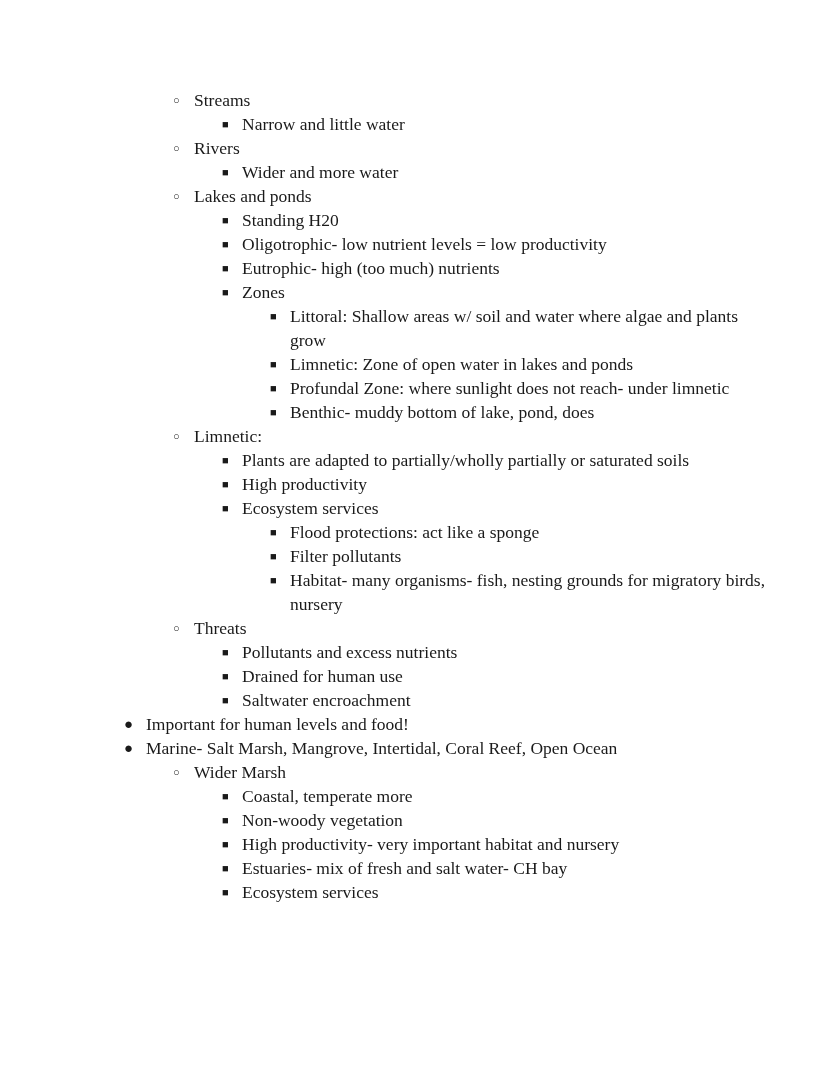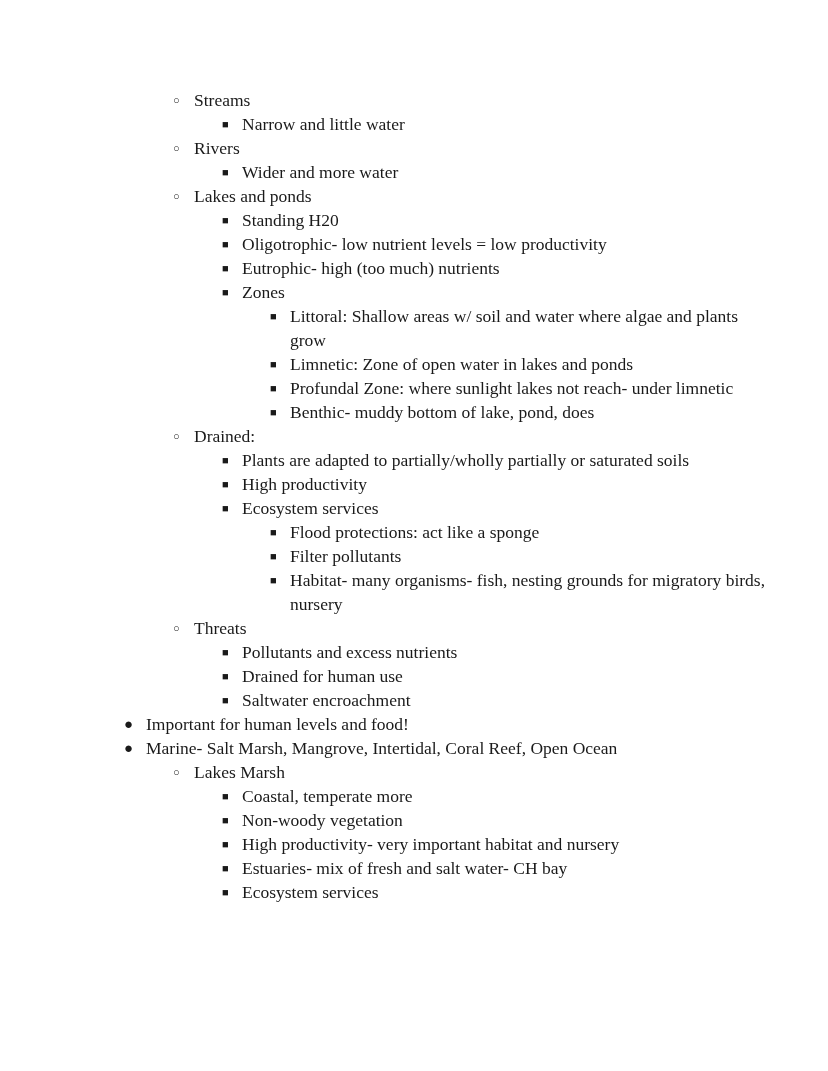--- a/index.html
+++ b/index.html
@@ -126,29 +126,29 @@
       <li class="lvl4">
         <span class="bullet">■</span>
         <span class="text">Littoral: Shallow areas w/ soil and water where algae and plants grow</span>
       </li>
       <li class="lvl4">
         <span class="bullet">■</span>
         <span class="text">Limnetic: Zone of open water in lakes and ponds</span>
       </li>
       <li class="lvl4">
         <span class="bullet">■</span>
-        <span class="text">Profundal Zone: where sunlight lakes not reach- under limnetic</span>
+        <span class="text">Profundal Zone: where sunlight does not reach- under limnetic</span>
       </li>
       <li class="lvl4">
         <span class="bullet">■</span>
         <span class="text">Benthic- muddy bottom of lake, pond, does</span>
       </li>
       <li class="lvl2">
         <span class="bullet">○</span>
-        <span class="text">Drained:</span>
+        <span class="text">Limnetic:</span>
       </li>
       <li class="lvl3">
         <span class="bullet">■</span>
         <span class="text">Plants are adapted to partially/wholly partially or saturated soils</span>
       </li>
       <li class="lvl3">
         <span class="bullet">■</span>
         <span class="text">High productivity</span>
       </li>
       <li class="lvl3">
@@ -186,21 +186,21 @@
       <li class="lvl1">
         <span class="bullet">●</span>
         <span class="text">Important for human levels and food!</span>
       </li>
       <li class="lvl1">
         <span class="bullet">●</span>
         <span class="text">Marine- Salt Marsh, Mangrove, Intertidal, Coral Reef, Open Ocean</span>
       </li>
       <li class="lvl2">
         <span class="bullet">○</span>
-        <span class="text">Lakes Marsh</span>
+        <span class="text">Wider Marsh</span>
       </li>
       <li class="lvl3">
         <span class="bullet">■</span>
         <span class="text">Coastal, temperate more</span>
       </li>
       <li class="lvl3">
         <span class="bullet">■</span>
         <span class="text">Non-woody vegetation</span>
       </li>
       <li class="lvl3">

